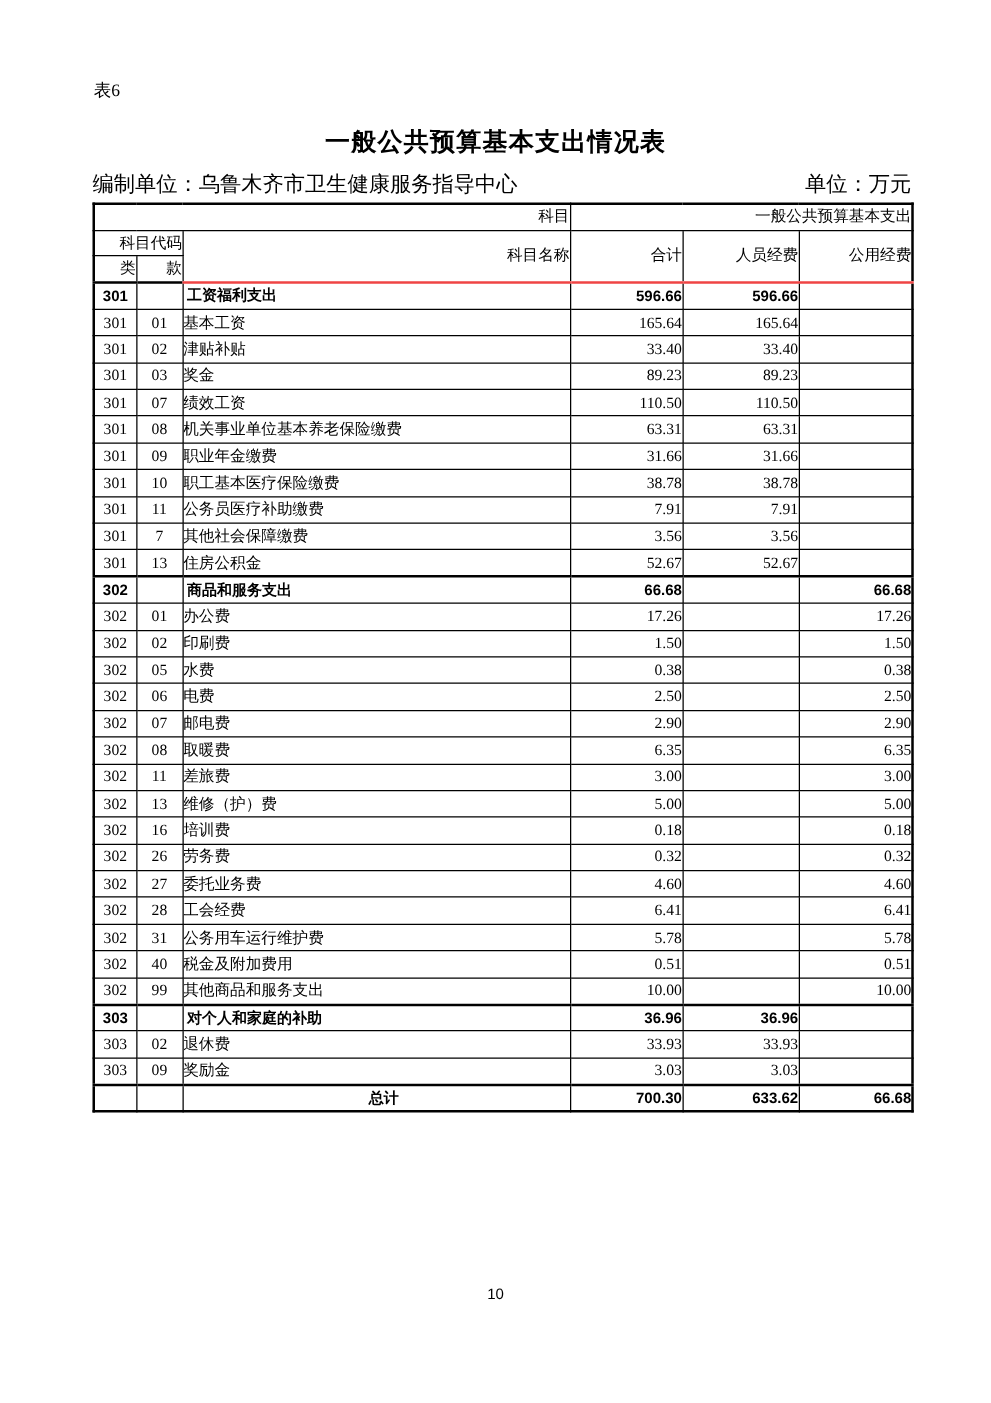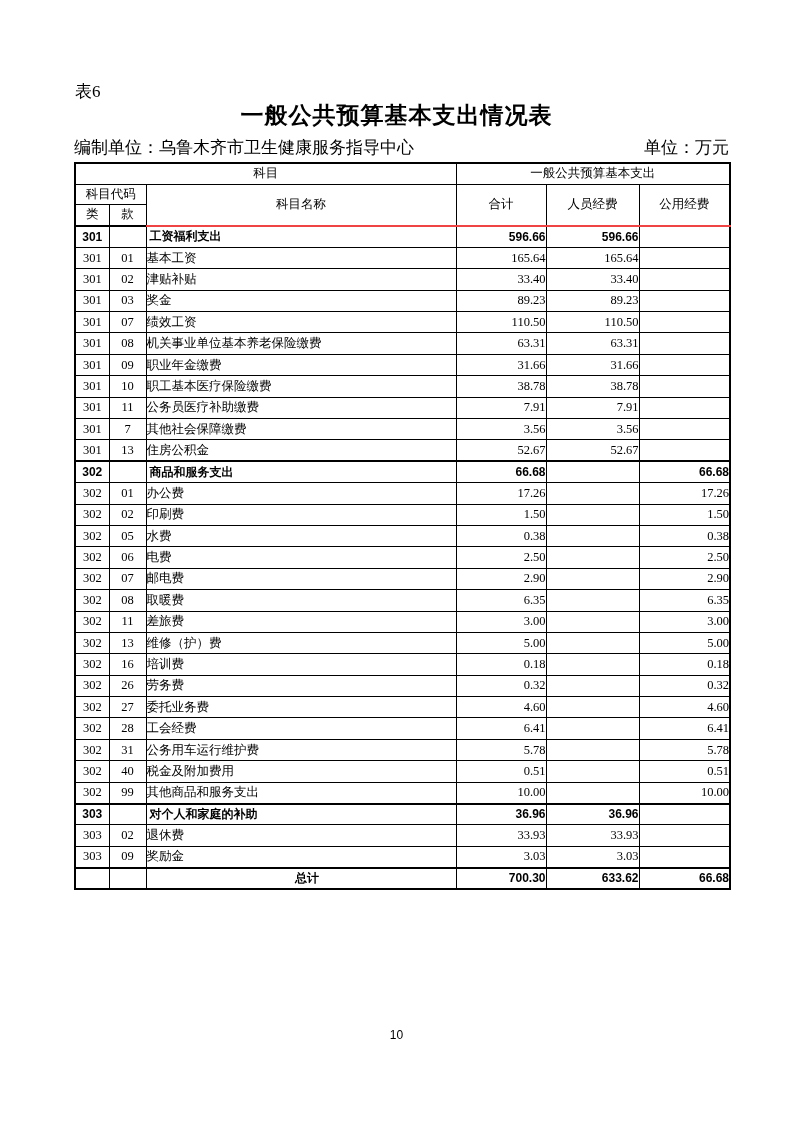--- a/index.html
+++ b/index.html
@@ -3,44 +3,44 @@
 <meta charset="utf-8">
 <style>
   html,body{margin:0;padding:0;}
   body{
     width:793px;height:1122px;background:#ffffff;
     font-family:"Liberation Serif","DejaVu Serif",serif;
     color:#000;
   }
   .sheet{position:relative;width:793px;height:1122px;background:#fff;overflow:hidden;}
 
-  .tbl-label{position:absolute;left:75px;top:80px;font-size:17px;}
+  .tbl-label{position:absolute;left:75px;top:64px;font-size:14px;}
   .doc-title{
     position:absolute;left:0;top:100px;width:793px;text-align:center;
-    font-size:23px;font-weight:bold;letter-spacing:1px;
+    font-size:20px;font-weight:bold;letter-spacing:1px;
     font-family:"Liberation Sans","DejaVu Sans",sans-serif;
   }
   .meta-line{
     position:absolute;left:74px;top:136px;width:655px;
     display:flex;justify-content:space-between;font-size:17px;
   }
 
   table.budget{
     position:absolute;left:74px;top:162px;width:655px;
     border-collapse:collapse;table-layout:fixed;
     border:2px solid #000;
   }
   table.budget th, table.budget td{
     border:1px solid #000;overflow:hidden;white-space:nowrap;
     font-size:12.5px;font-weight:normal;padding:0;
   }
   thead tr.h1{height:21px;}
   thead tr.h2{height:20px;}
   thead tr.h3{height:22px;}
-  thead th{text-align:center;vertical-align:middle;}
+  thead th{text-align:right;vertical-align:middle;}
   thead tr.h3 th{border-bottom:2px solid #000;}
   thead th.span-bottom{border-bottom:2px solid #ef4444;}
 
   tbody tr{height:21.4px;}
   td.code{text-align:center;font-size:12px;}
   td.name{text-align:left;padding-left:15px;}
   td.num{text-align:right;padding-right:5px;}
 
   tr.cat td, tr.total td{
     border-top:2px solid #000;font-weight:bold;

